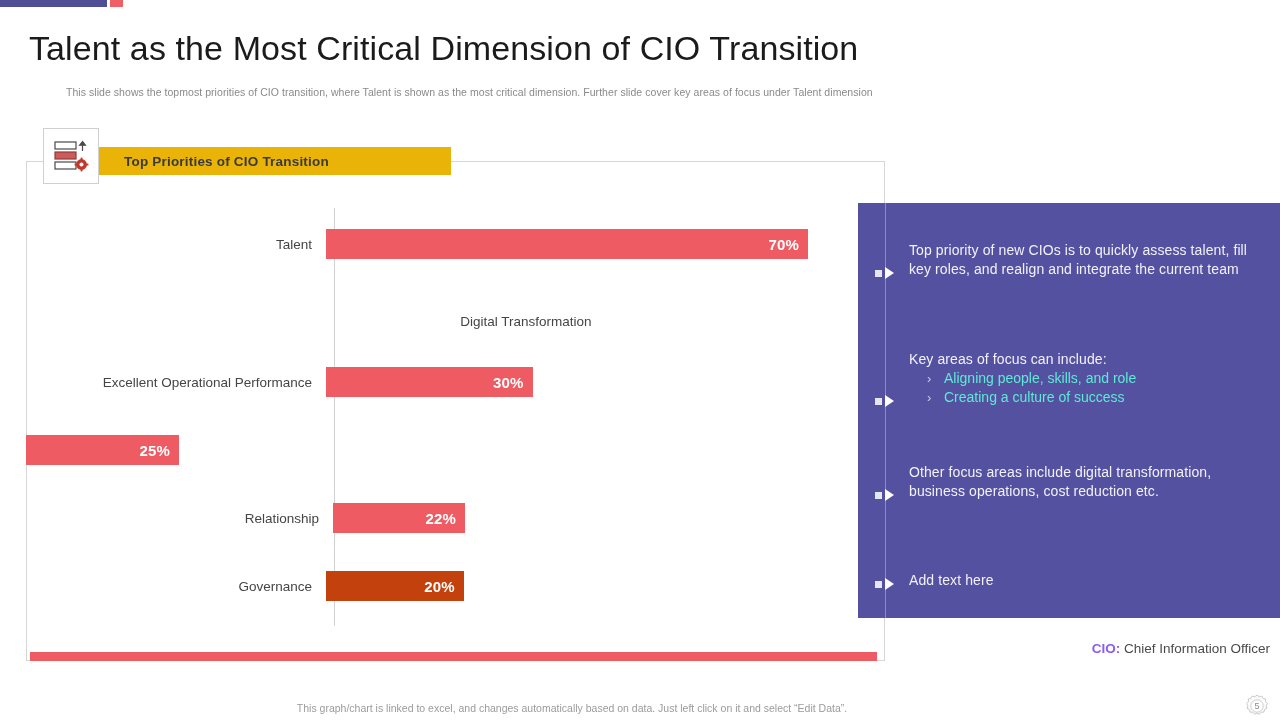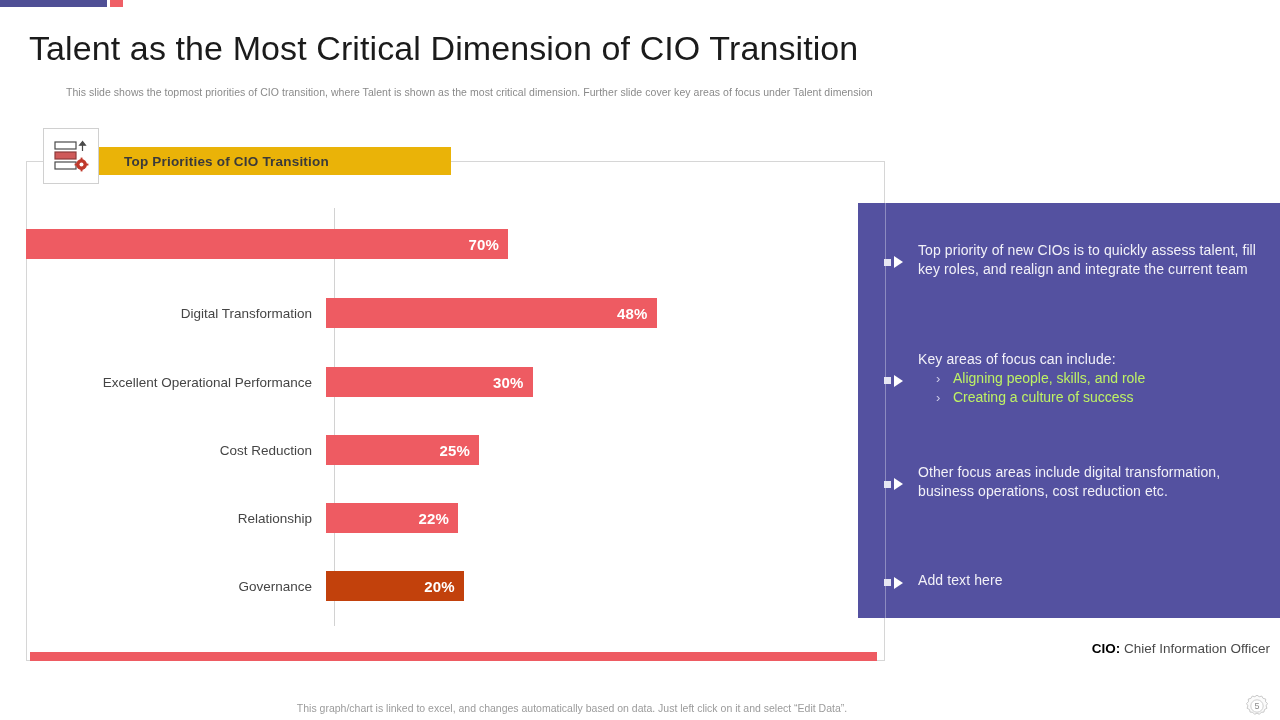--- a/index.html
+++ b/index.html
@@ -155,24 +155,24 @@
     background: #5451a0;
   }
   .panel-rule {
     position: absolute;
     left: 27px; top: 0;
     width: 1px; height: 415px;
     background: #8d8bc0;
   }
   .bullet-block {
     position: absolute;
-    left: 26px;
+    left: 17px;
     width: 382px;
     display: flex;
-    align-items: center;
+    align-items: flex-end;
   }
   .bullet-marker {
     flex: 0 0 auto;
     display: flex;
     align-items: center;
     margin-top: 4px;
     width: 34px;
   }
   .marker-square {
     width: 7px; height: 7px;
@@ -203,34 +203,34 @@
     padding-left: 18px;
   }
   .subbullet-chev {
     color: #cfcde8;
     font-size: 13px;
     line-height: 19px;
     width: 17px;
     flex: 0 0 auto;
   }
   .subbullet-text {
-    color: #bef264;
+    color: #5eead4;
     font-size: 14px;
     line-height: 19px;
   }
 
   
   .legend {
     position: absolute;
     right: 10px; top: 641px;
     font-size: 13.5px;
     color: #4a4a4a;
     white-space: nowrap;
   }
-  .legend b { color: #000000; }
+  .legend b { color: #8b5cf6; }
 
   .footnote {
     position: absolute;
     left: 0; top: 702px;
     width: 1144px;
     text-align: center;
     font-size: 10.5px;
     color: #9b9b9b;
   }
 
@@ -285,51 +285,46 @@
 </div>
 
 <div class="chart-header-band">
   <span class="chart-header-title">Top Priorities of CIO Transition</span>
 </div>
 
 <div class="plot">
   <div class="axis-line"></div>
   <div id="bars-container">
       <div class="bar-row" style="top: 29px;">
+        <div class="bar-label">Talent</div>
         <div class="bar-track">
           <div class="bar-fill" style="width: 482.125px; background: rgb(238, 91, 98); text-align: center;">
             <span class="bar-value">70%</span>
           </div>
         </div>
       </div>
-      <div class="bar-row" style="top: 98px;">
+      <div class="bar-row" style="top: 114px; flex-direction: column;">
         <div class="bar-label">Digital Transformation</div>
-        <div class="bar-track">
-          <div class="bar-fill" style="width: 330.6px; background: rgb(238, 91, 98);">
-            <span class="bar-value">48%</span>
-          </div>
-        </div>
       </div>
       <div class="bar-row" style="top: 167px;">
         <div class="bar-label">Excellent Operational Performance</div>
         <div class="bar-track">
           <div class="bar-fill" style="width: 206.625px; background: rgb(238, 91, 98);">
             <span class="bar-value">30%</span>
           </div>
         </div>
       </div>
       <div class="bar-row" style="top: 235px;">
-        <div class="bar-label">Cost Reduction</div>
         <div class="bar-track">
           <div class="bar-fill" style="width: 153px; background: rgb(238, 91, 98);">
             <span class="bar-value">25%</span>
           </div>
         </div>
       </div>
-      <div class="bar-row" style="top: 303px;">
+      <div class="bar-row" style="top: 303px; padding-left: 7px;">
         <div class="bar-label">Relationship</div>
         <div class="bar-track">
           <div class="bar-fill" style="width: 132px; background: rgb(238, 91, 98);">
             <span class="bar-value">22%</span>
           </div>
         </div>
       </div>
       <div class="bar-row" style="top: 371px;">
         <div class="bar-label">Governance</div>
         <div class="bar-track">

